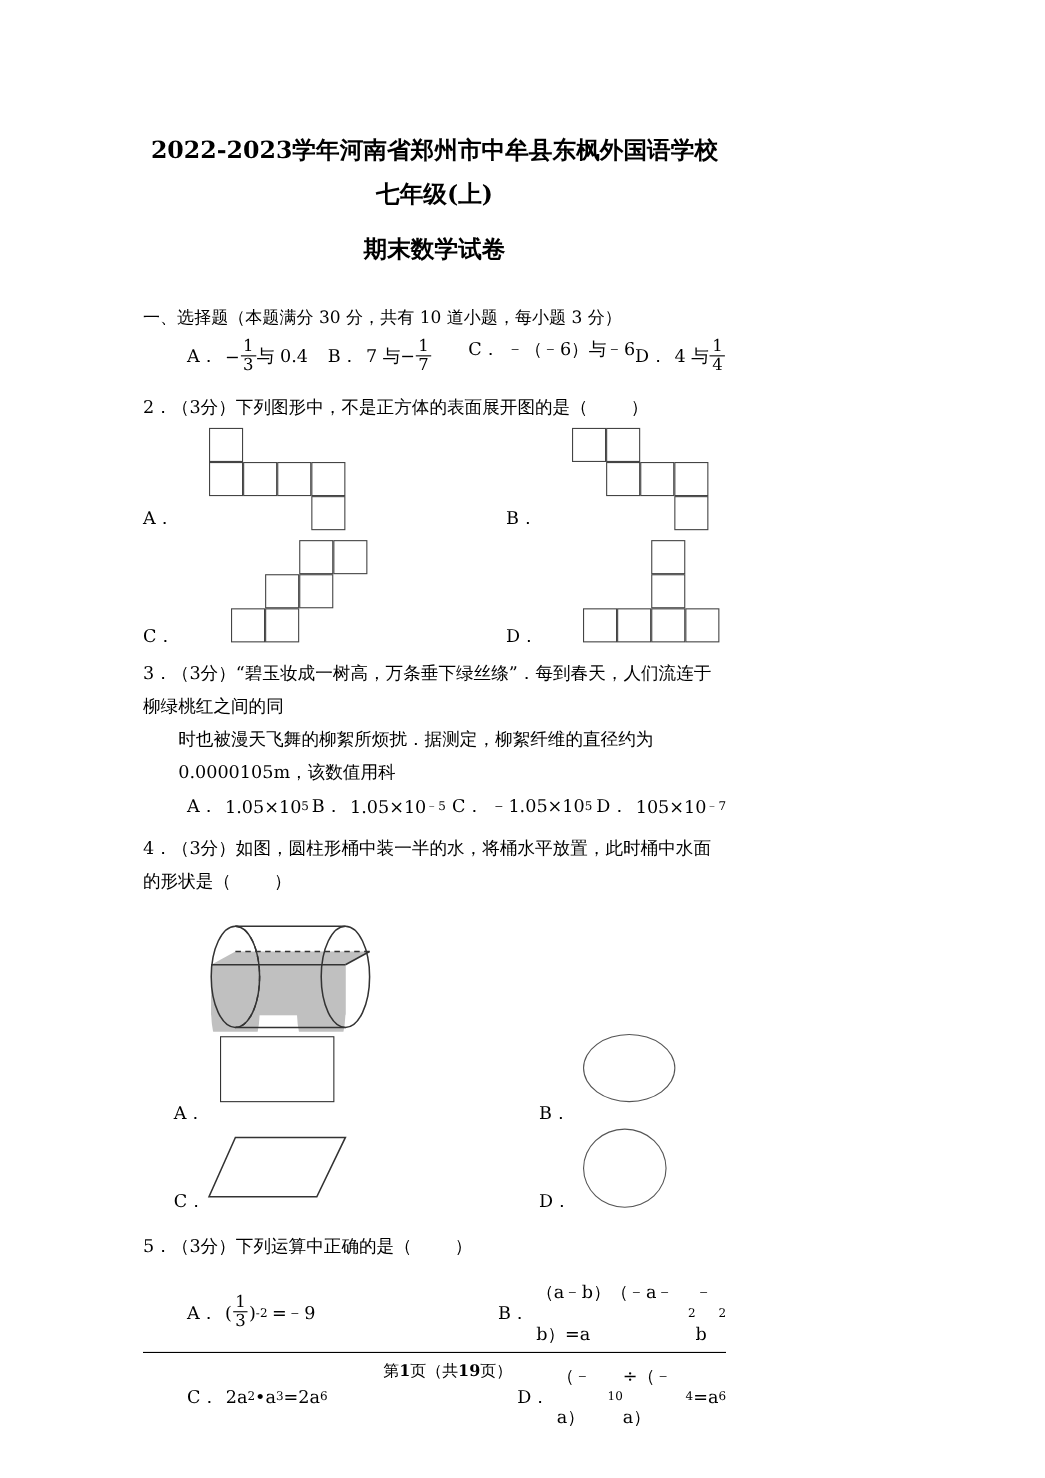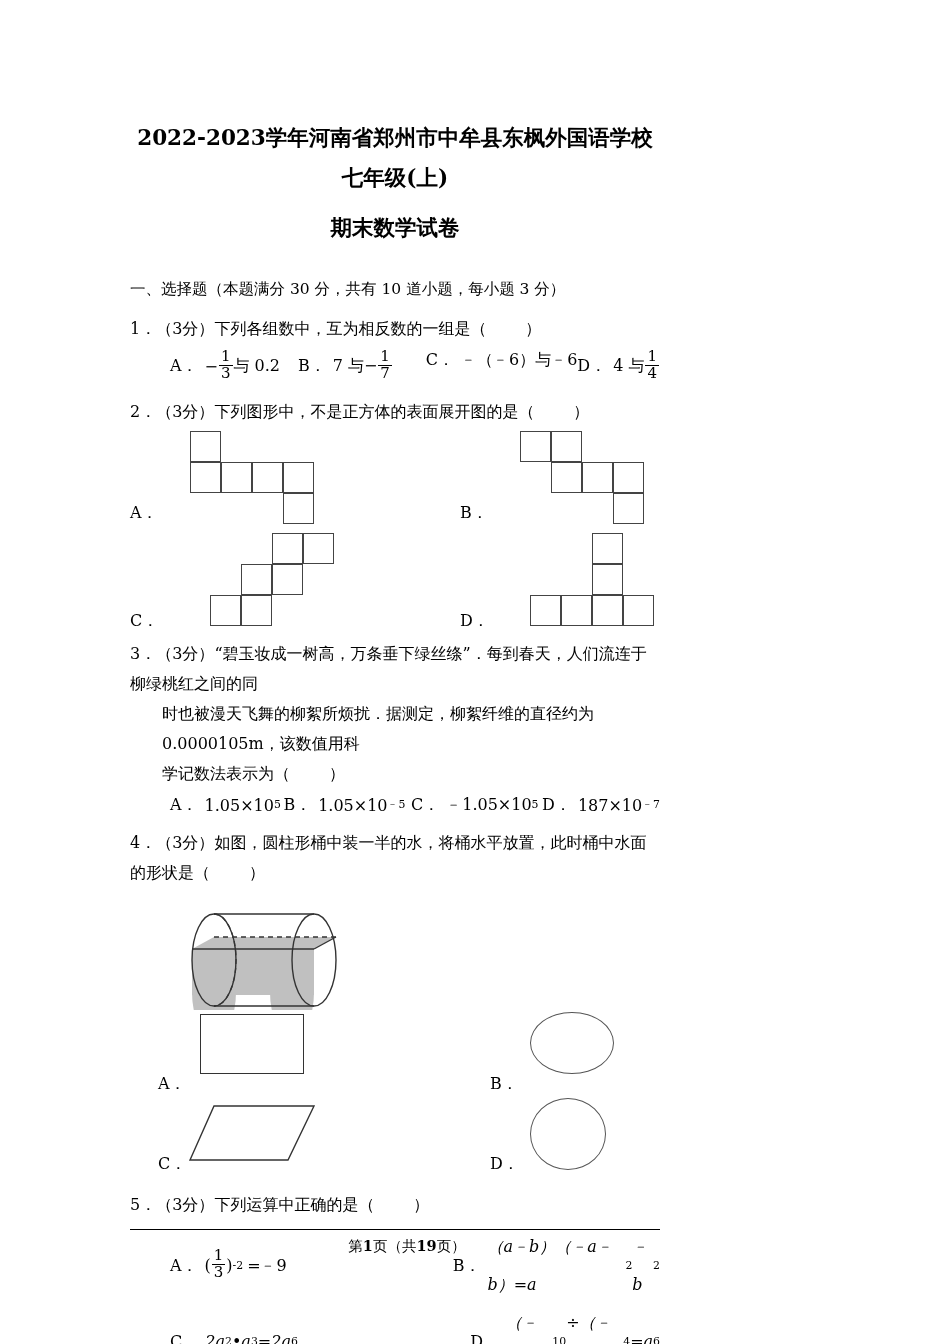--- a/index.html
+++ b/index.html
@@ -83,21 +83,21 @@
     vertical-align: middle;
     font-size: 15px;
     line-height: 1.05;
     margin: 0 1px;
     position: relative;
     top: -1px;
   }
   .frac .num { padding: 0 2px; }
   .frac .den { padding: 0 2px; border-top: 1.4px solid #000; }
   sup { font-size: 0.68em; vertical-align: super; line-height: 0; }
-  .ital { font-style: italic; }
+  .ital { }
   
   .nets {
     position: relative;
     height: 100px;
   }
   .net {
     position: absolute;
   }
   .cell {
     position: absolute;
@@ -162,34 +162,29 @@
 
 <div class="page">
 
   <div class="title">
     <span>2022-2023学年河南省郑州市中牟县东枫外国语学校七年级(上)</span>
     <span class="line2">期末数学试卷</span>
   </div>
 
   <div class="section-head">一、选择题（本题满分 30 分，共有 10 道小题，每小题 3 分）</div>
 
-  <div class="q">
-    <div class="q-stem">
-      <span>1．</span><span>（3分）</span><span>下列各组数中，互为相反数的一组是（</span><span class="paren">&nbsp;&nbsp;</span><span>）</span>
-    </div>
-  </div>
   <div class="opts">
     <div class="opt" style="width:175px">
       <span class="opt-lab">A．</span>
       <span>−</span>
       <span class="frac">
         <span class="num">1</span>
         <span class="den">3</span>
       </span>
-      <span>与 0.2</span>
+      <span>与 0.4</span>
     </div>
     <div class="opt" style="width:175px">
       <span class="opt-lab">B．</span>
       <span>7 与−</span>
       <span class="frac">
         <span class="num">1</span>
         <span class="den">7</span>
       </span>
     </div>
     <div class="opt" style="width:180px">
@@ -255,42 +250,41 @@
       <div class="cell" style="left:62px; top:62px;"></div>
       <div class="cell" style="left:93px; top:62px;"></div>
     </div>
     <div class="net-lab" style="left:330px; top:82px;">D．</div>
   </div>
 
   <div class="q" style="margin-top:2px">
     <div class="q-stem">
       <span>3．</span><span>（3分）</span><span>“碧玉妆成一树高，万条垂下绿丝绦”．每到春天，人们流连于柳绿桃红之间的同</span>
       <span class="cont">时也被漫天飞舞的柳絮所烦扰．据测定，柳絮纤维的直径约为 0.0000105m，该数值用科</span>
-      <span class="cont"><span>学记数法表示为（</span><span class="paren">&nbsp;&nbsp;</span><span>）</span></span>
     </div>
   </div>
   <div class="opts">
     <div class="opt" style="width:160px">
       <span class="opt-lab">A．</span>
       <span>1.05×10</span>
         <sup>5</sup>
     </div>
     <div class="opt" style="width:180px">
       <span class="opt-lab">B．</span>
       <span>1.05×10</span>
         <sup>﹣5</sup>
     </div>
     <div class="opt" style="width:185px">
       <span class="opt-lab">C．</span>
       <span>﹣1.05×10</span>
         <sup>5</sup>
     </div>
     <div class="opt">
       <span class="opt-lab">D．</span>
-      <span>187×10</span>
+      <span>105×10</span>
         <sup>﹣7</sup>
     </div>
   </div>
 
   <div class="q" style="margin-top:12px">
     <div class="q-stem">
       <span>4．</span><span>（3分）</span><span>如图，圆柱形桶中装一半的水，将桶水平放置，此时桶中水面的形状是（</span><span class="paren">&nbsp;&nbsp;</span><span>）</span>
     </div>
   </div>
 

